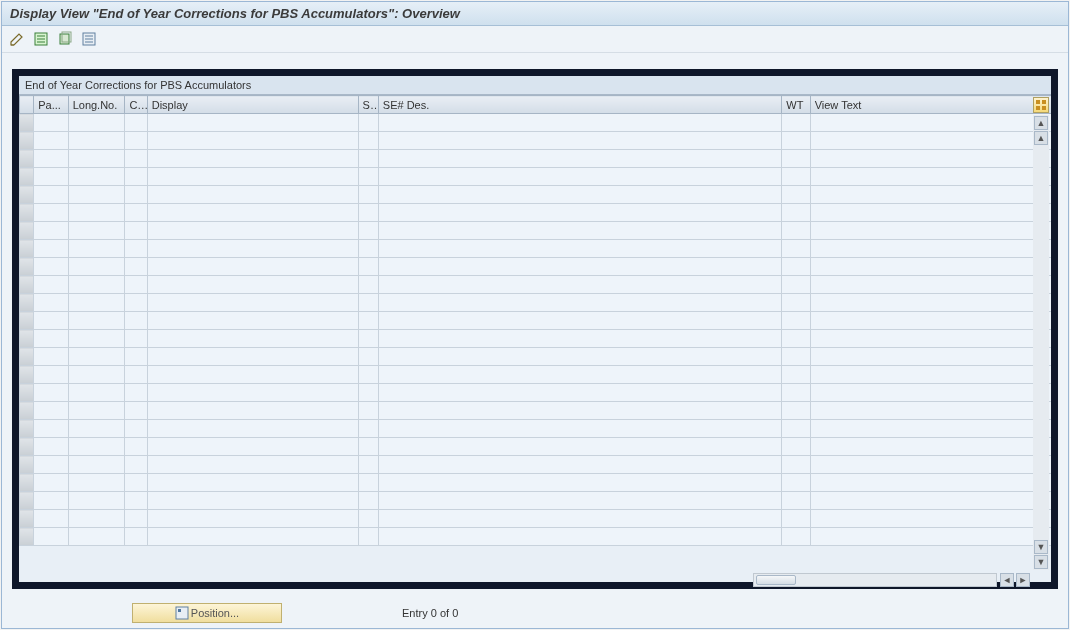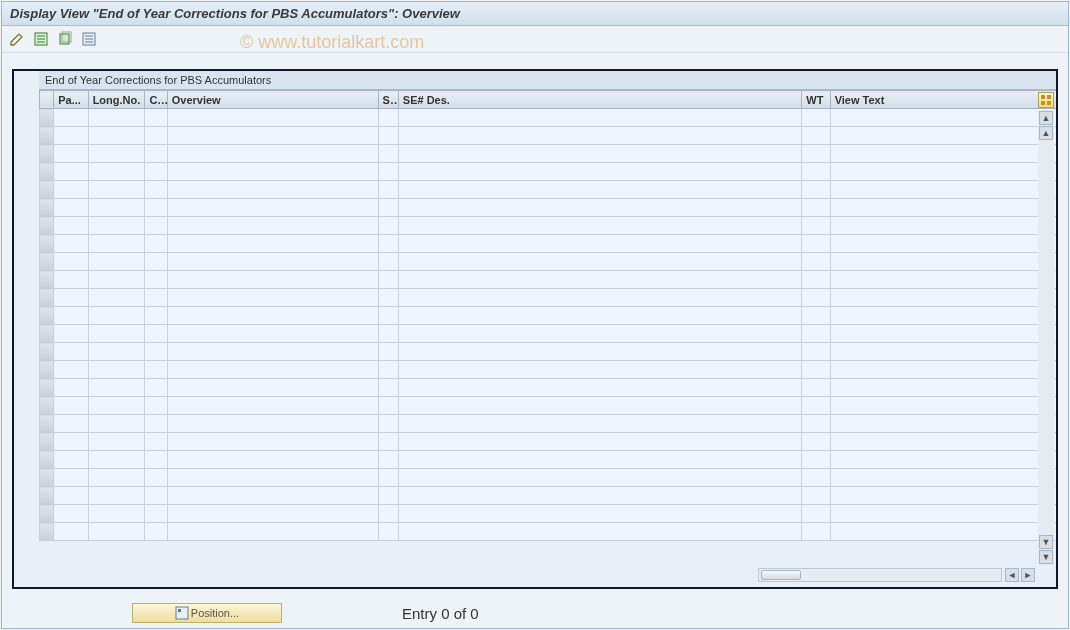--- a/index.html
+++ b/index.html
@@ -49,25 +49,24 @@
       left: 240px;
       top: 32px;
       font-size: 18px;
       color: #d9a35a;
       opacity: 0.55;
       font-family: Arial, sans-serif;
       pointer-events: none;
     }
     .main-panel {
       margin: 16px 10px 4px 10px;
-      border: 2px solid #0f172a;
+      border: 7px solid #0f172a;
       background: #e8eff6;
       height: 520px;
       position: relative;
-      padding-left: 25px;
     }
     .panel-title {
       background: #d9e4ef;
       border-bottom: 1px solid #a9b8c8;
       padding: 3px 6px;
       font-size: 11px;
       color: #333;
     }
     .table-wrapper {
       position: relative;
@@ -76,21 +75,21 @@
     }
     .alv-table {
       border-collapse: collapse;
       width: 1039px;
       table-layout: fixed;
     }
     .alv-table th {
       background: linear-gradient(#e9eef4, #d3dde7);
       border: 1px solid #a6b5c5;
       padding: 2px 4px;
-      font-weight: bold;
+      font-weight: normal;
       font-size: 11px;
       text-align: left;
       color: #333;
       height: 18px;
       overflow: hidden;
       white-space: nowrap;
       text-overflow: ellipsis;
     }
     .alv-table td {
       border: 1px solid #c8d2dc;
@@ -183,21 +182,21 @@
       align-items: center;
       justify-content: center;
       gap: 2px;
       cursor: pointer;
     }
     .pos-icon {
       width: 14px;
       height: 14px;
     }
     .entry-text {
-      font-size: 15px;
+      font-size: 11px;
       color: #333;
     }
   </style>
 </head>
 <body>
 
 <div class="window">
   <div class="titlebar">Display View "End of Year Corrections for PBS Accumulators": Overview</div>
 
   <div class="toolbar">
@@ -224,21 +223,20 @@
     <span class="tool-icon">
       <svg width="16" height="16" viewBox="0 0 16 16">
           <rect x="2" y="2" width="12" height="12" fill="#e8eef4" stroke="#6080a0"></rect>
           <line x1="4" y1="5" x2="12" y2="5" stroke="#6080a0"></line>
           <line x1="4" y1="8" x2="12" y2="8" stroke="#6080a0"></line>
           <line x1="4" y1="11" x2="12" y2="11" stroke="#6080a0"></line>
         </svg>
     </span>
   </div>
 
-  <div class="watermark">© www.tutorialkart.com</div>
 
   <div class="main-panel">
     <div class="panel-title">End of Year Corrections for PBS Accumulators</div>
     <div class="table-wrapper">
       <table class="alv-table">
         <colgroup>
           <col style="width:14px">
           <col style="width:34px">
           <col style="width:56px">
           <col style="width:22px">
@@ -247,21 +245,21 @@
           <col style="width:398px">
           <col style="width:28px">
           <col style="width:244px">
         </colgroup>
         <thead>
           <tr>
             <th></th>
             <th>Pa...</th>
             <th>Long.No.</th>
             <th>C..</th>
-            <th>Overview</th>
+            <th>Display</th>
             <th>S..</th>
             <th>SE# Des.</th>
             <th>WT</th>
             <th>View Text</th>
           </tr>
         </thead>
         <tbody id="tbody">
             <tr>
               <td class="row-selector"></td>
               <td></td>

